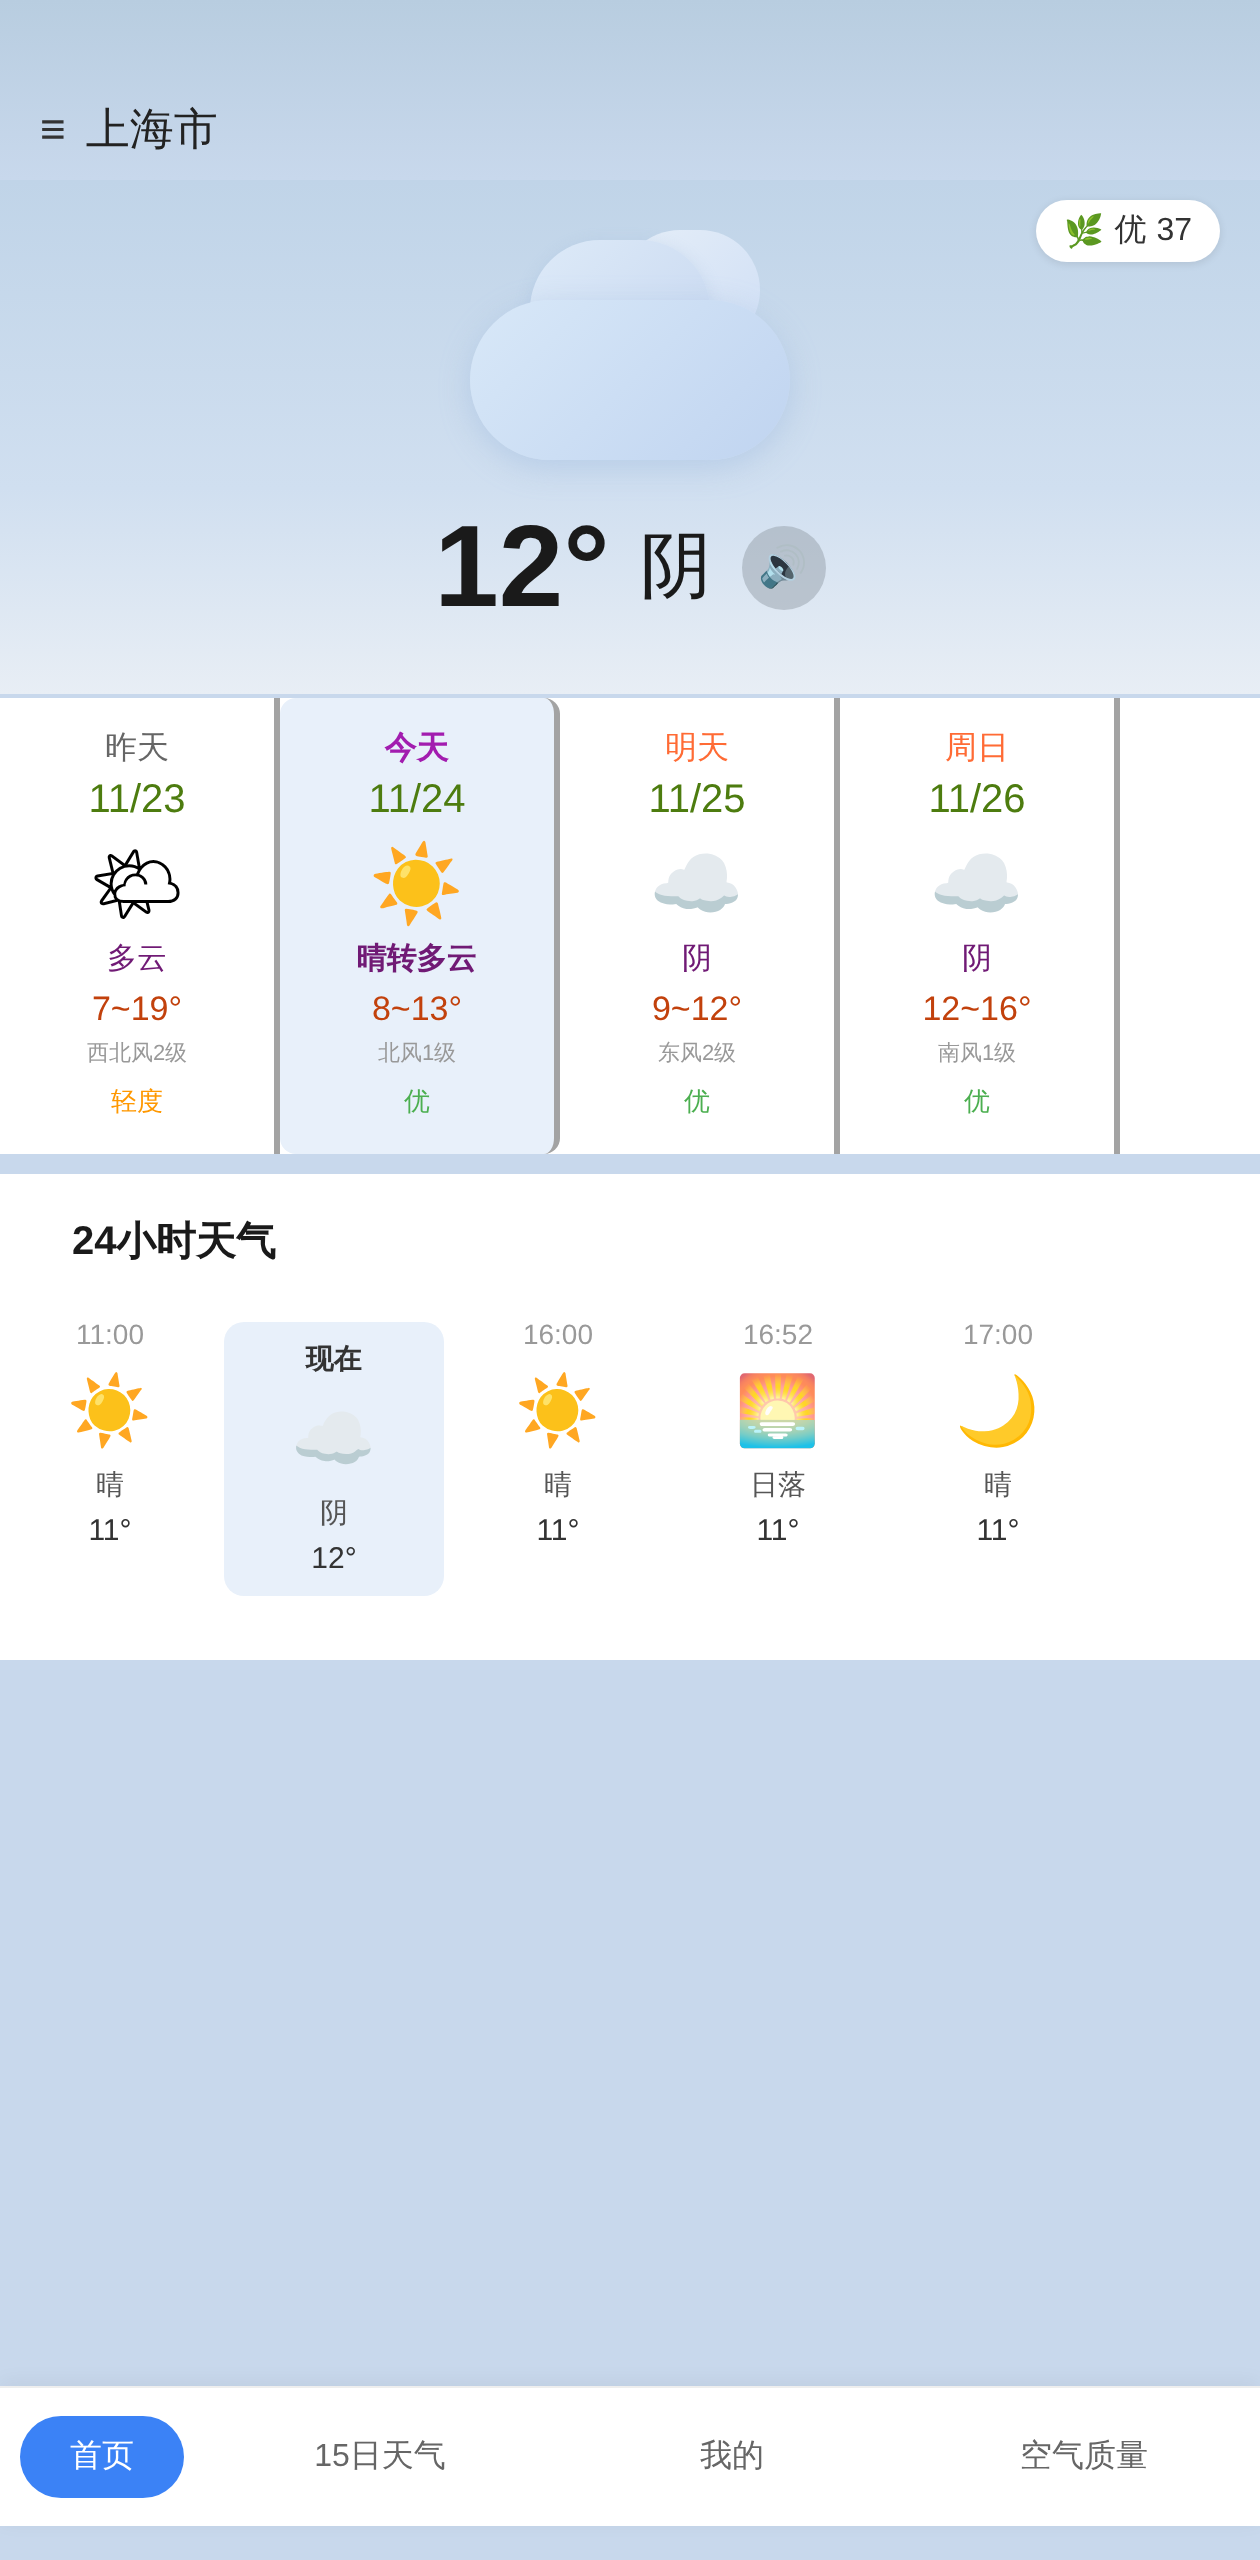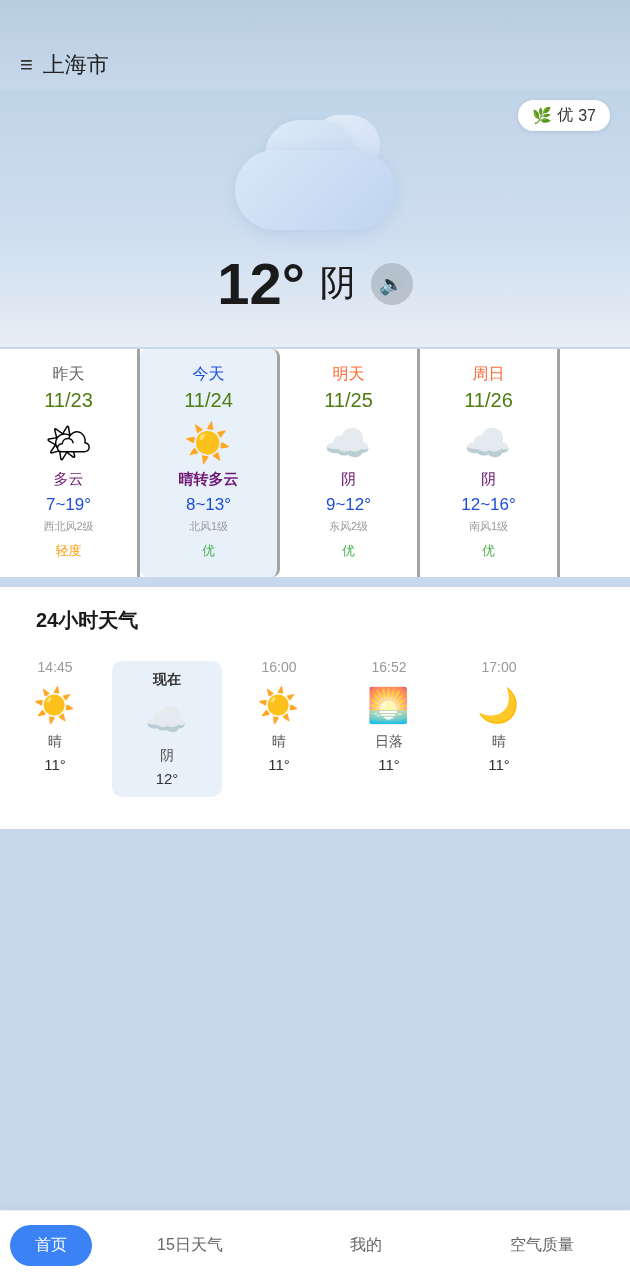--- a/index.html
+++ b/index.html
@@ -141,41 +141,41 @@
     }
     .day-col.today {
       background: #e8f0fa;
       border-radius: 8px;
     }
     .day-label {
       font-size: 16px;
       color: #666;
       margin-bottom: 4px;
     }
-    .day-label.today-label { color: #1d4ed8; font-weight: 400; }
+    .day-label.today-label { color: #a21caf; font-weight: 700; }
     .day-label.future { color: #ff6b35; }
     .day-date {
       font-size: 20px;
       color: #4d7c0f;
       margin-bottom: 12px;
     }
     .day-icon {
       font-size: 38px;
       margin-bottom: 8px;
       line-height: 1;
     }
     .day-weather {
       font-size: 15px;
       color: #701a75;
       margin-bottom: 6px;
     }
     .day-weather.today-weather { font-weight: 600; font-family: Liberation Serif, serif; }
     .day-temp {
       font-size: 17px;
-      color: #1d4ed8;
+      color: #c2410c;
       margin-bottom: 4px;
       font-weight: 500;
     }
     .day-wind {
       font-size: 11px;
       color: #999;
       margin-bottom: 6px;
     }
     .day-aqi {
       font-size: 13px;
@@ -232,21 +232,21 @@
     }
     .hour-temp {
       font-size: 15px;
       color: #333;
       font-weight: 500;
     }
 
     
     .bottom-nav {
       position: fixed;
-      bottom: 0;
+      bottom: 17px;
       left: 0;
       width: 630px;
       background: white;
       display: flex;
       height: 70px;
       align-items: center;
       border-top: 1px solid #eee;
       box-shadow: 0 -2px 10px rgba(0,0,0,0.05);
     }
     .nav-item {
@@ -335,21 +335,21 @@
     <div class="day-wind">南风1级</div>
     <div class="day-aqi aqi-good">优</div>
   </div>
       </div>
   </div>
 
   <div class="hourly-section">
     <div class="section-title">24小时天气</div>
     <div class="hourly-scroll">
     <div class="hour-col">
-    <div class="hour-time ">14:45</div>
+    <div class="hour-time ">11:00</div>
     <div class="hour-icon">☀️</div>
     <div class="hour-weather">晴</div>
     <div class="hour-temp">11°</div>
   </div>
         <div class="hour-col now-col">
     <div class="hour-time now-time">现在</div>
     <div class="hour-icon">☁️</div>
     <div class="hour-weather">阴</div>
     <div class="hour-temp">12°</div>
   </div>

